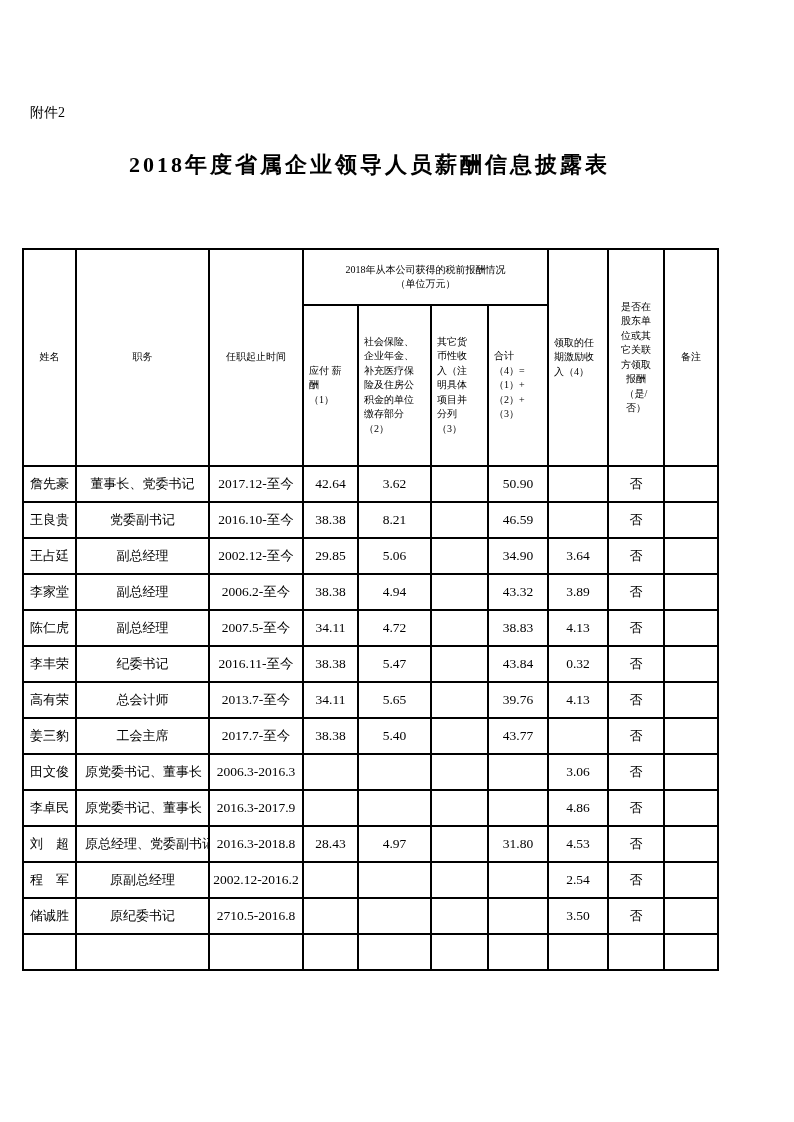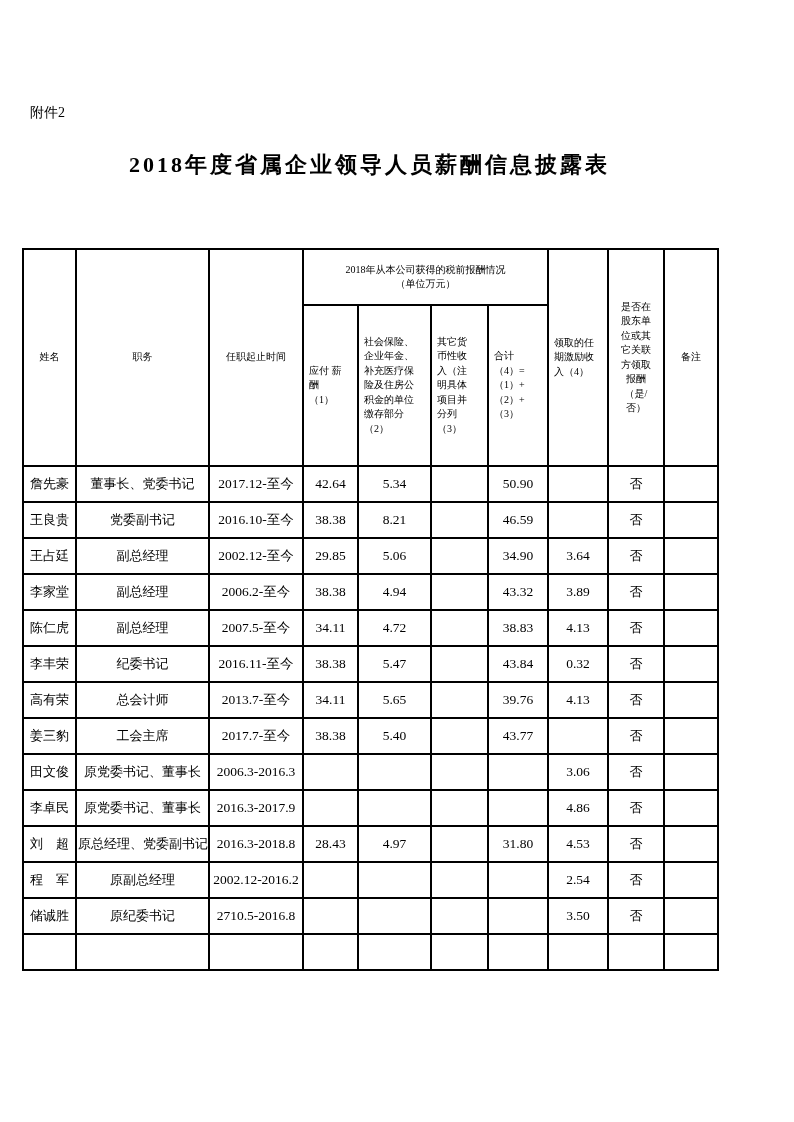--- a/index.html
+++ b/index.html
@@ -43,21 +43,21 @@
   tr.h1row { height:56px; }
   tr.h2row { height:161px; }
   .salary tbody tr { height:36px; }
   .salary tbody td { font-size:13px; white-space:nowrap; }
   .salary td.cell-term,
   .salary td.cell-salary,
   .salary td.cell-insurance,
   .salary td.cell-other,
   .salary td.cell-total,
   .salary td.cell-incentive { font-size:13.5px; }
-  .salary td.cell-position { font-size:13px; padding:1px 1px;margin-left:12px; }
+  .salary td.cell-position { font-size:13px; padding:1px 8px;margin-left:12px; }
 </style>
 </head>
 <body>
 
 <div class="page">
 
   <div class="attachment">附件2</div>
 
   <h1 class="title">2018年度省属企业领导人员薪酬信息披露表</h1>
 
@@ -118,21 +118,21 @@
 （2）+
 （3）</th>
       </tr>
     </thead>
     <tbody>
         <tr>
           <td class="cell-name">詹先豪</td>
           <td class="cell-position">董事长、党委书记</td>
           <td class="cell-term">2017.12-至今</td>
           <td class="cell-salary">42.64</td>
-          <td class="cell-insurance">5.34</td>
+          <td class="cell-insurance">3.62</td>
           <td class="cell-other"></td>
           <td class="cell-total">50.90</td>
           <td class="cell-incentive"></td>
           <td class="cell-related">否</td>
           <td class="cell-note"></td>
         </tr>
         <tr>
           <td class="cell-name">王良贵</td>
           <td class="cell-position">党委副书记</td>
           <td class="cell-term">2016.10-至今</td>

